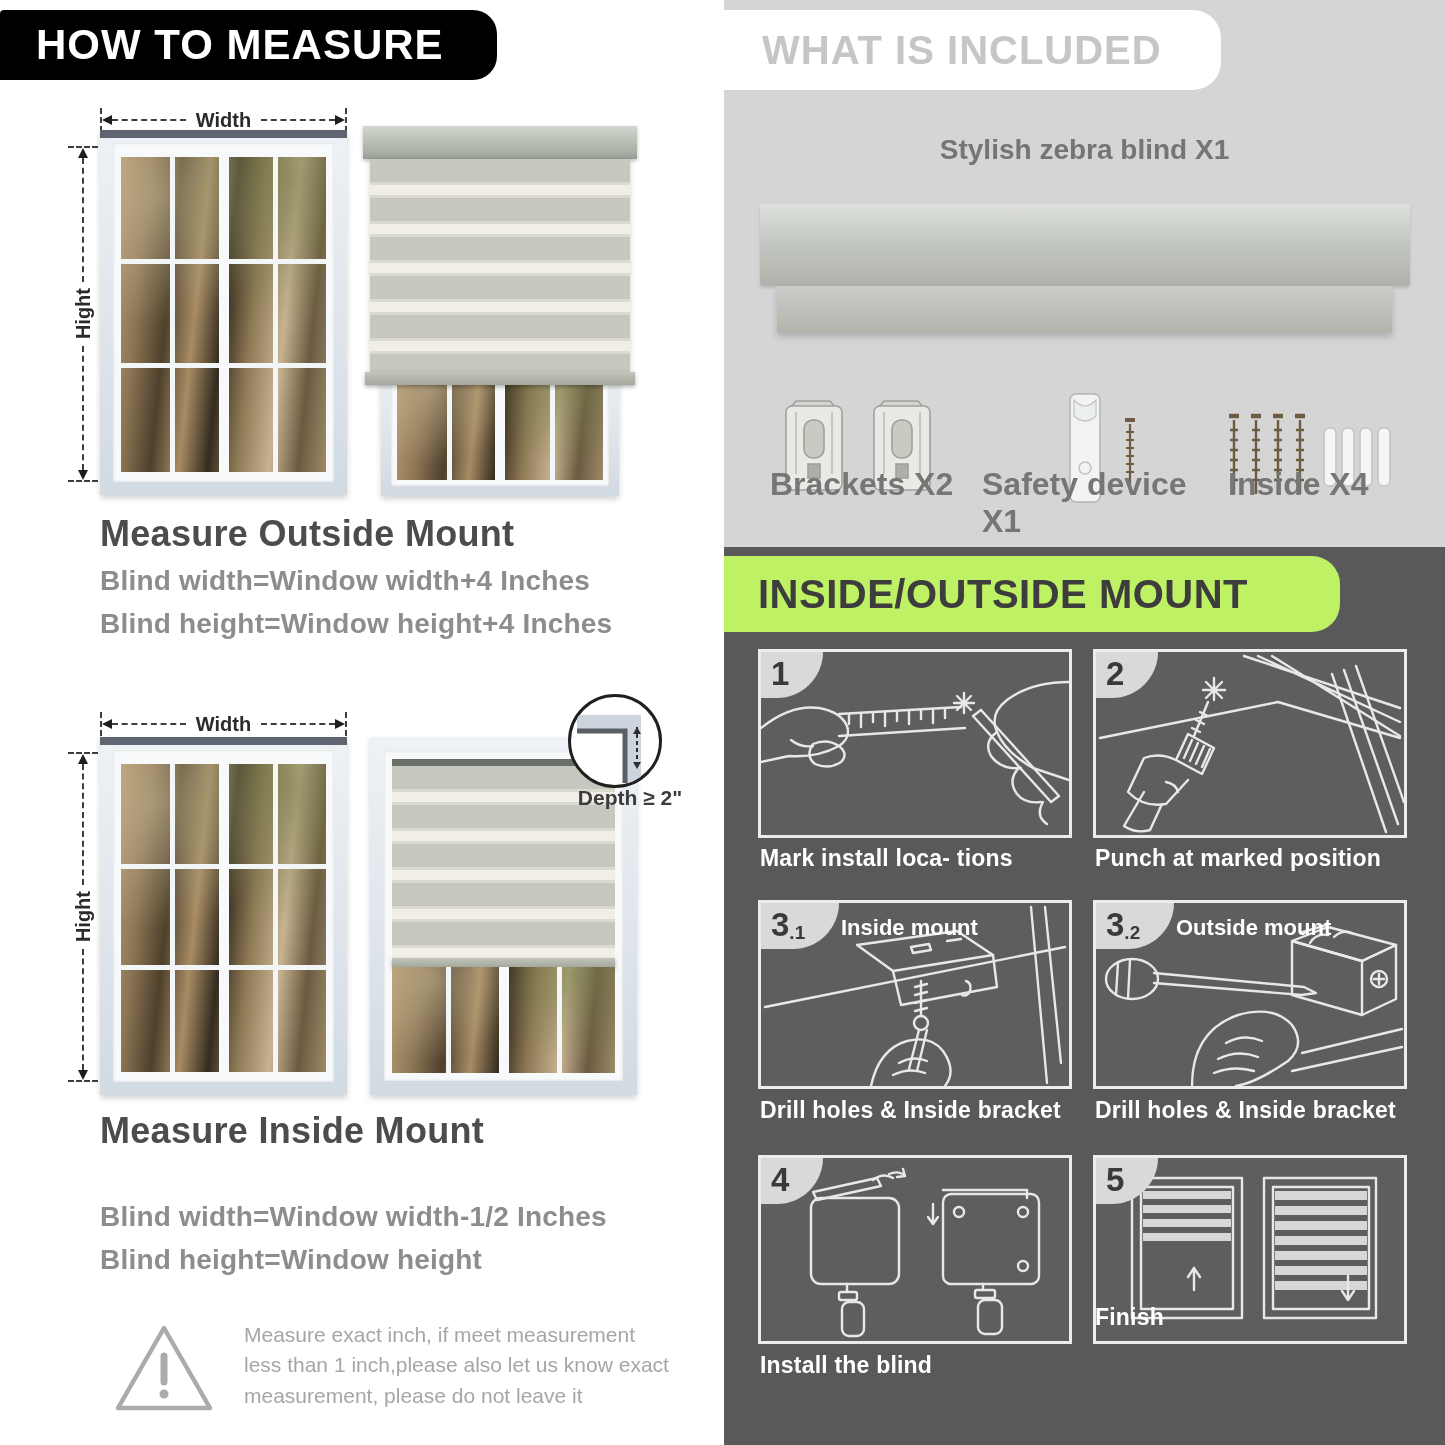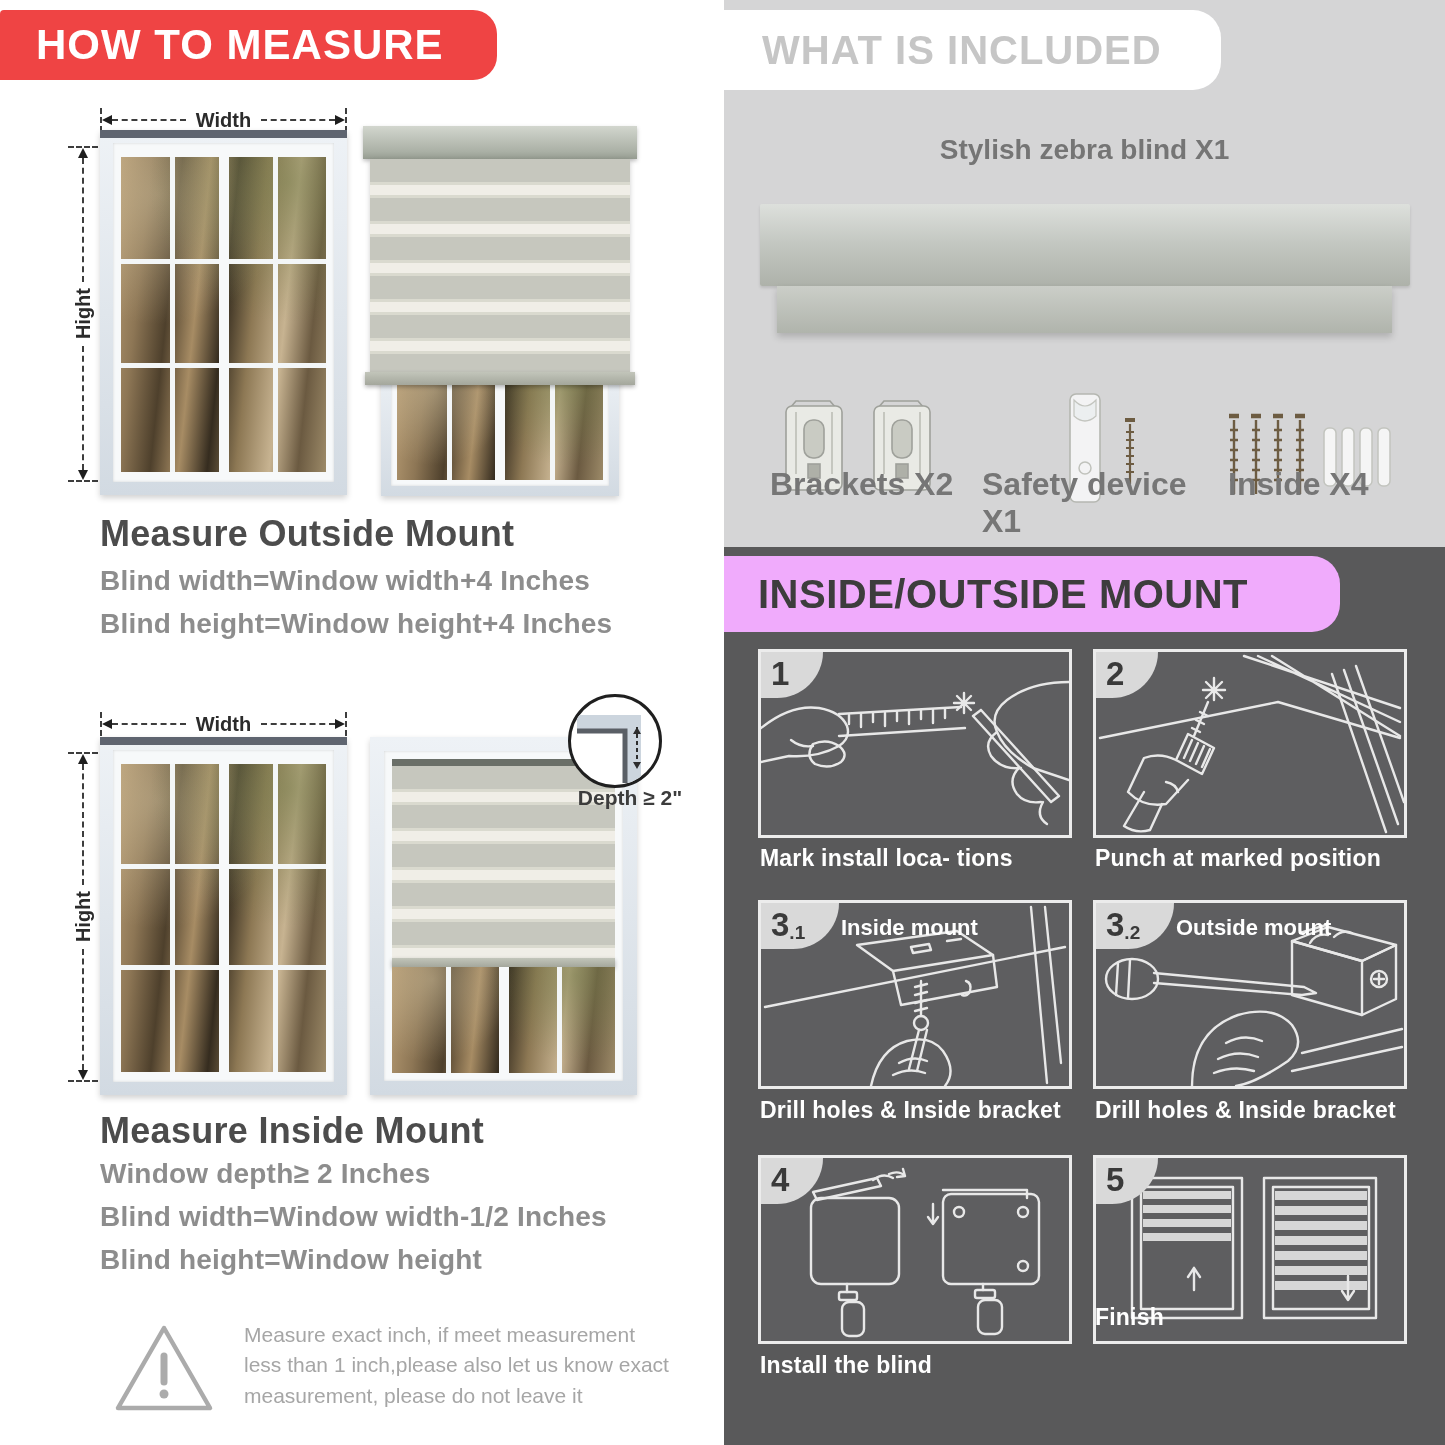--- a/index.html
+++ b/index.html
@@ -1,21 +1,21 @@
 <!DOCTYPE html>
 <html><head>
 <meta charset="utf-8">
 <style>
   html,body{margin:0;padding:0;background:#fff;}
   .canvas{position:relative;width:1445px;height:1445px;background:#ffffff;
           font-family:"Liberation Sans",sans-serif;overflow:hidden;}
   .abs{position:absolute;}
 
   
-  .howto-bar{left:0;top:10px;width:497px;height:70px;background:#ef4444;
+  .howto-bar{left:0;top:10px;width:497px;height:70px;background:#000000;
              border-radius:4px 24px 24px 0;display:flex;align-items:center;}
   .howto-bar span{color:#ffffff;font-size:42px;font-weight:bold;letter-spacing:1px;padding-left:36px;}
 
   .sec-heading{font-size:36px;font-weight:bold;color:#4c4c4c;letter-spacing:.3px;}
   .formula{font-size:28px;font-weight:bold;color:#8d8d8d;letter-spacing:.2px;}
 
   
   .win{background:linear-gradient(180deg,#eef2f6,#d2dae2);box-shadow:0 3px 6px rgba(0,0,0,.18);}
   .win .sash{position:absolute;inset:13px;background:#f7f9fa;box-shadow:inset 0 0 3px rgba(0,0,0,.15);}
   .win .topstrip{position:absolute;left:0;right:0;top:0;height:8px;background:#5f6570;}
@@ -71,21 +71,21 @@
   .inc-product{left:724px;top:134px;width:721px;text-align:center;font-size:28px;font-weight:bold;color:#757575;}
   .bar1{left:760px;top:204px;width:650px;height:82px;border-radius:2px;
         background:linear-gradient(180deg,#dde0dc,#c2c6c0 50%,#aeb2aa);
         box-shadow:0 2px 3px rgba(0,0,0,.12);}
   .bar2{left:777px;top:286px;width:615px;height:47px;
         background:linear-gradient(180deg,#cbcec8,#b0b4ac);box-shadow:0 4px 7px rgba(0,0,0,.18);}
   .inc-label{font-size:32px;font-weight:bold;color:#767676;text-align:left;}
 
   
   .mnt-section{left:724px;top:547px;width:721px;height:898px;background:#59595a;}
-  .mnt-banner{left:724px;top:556px;width:616px;height:76px;background:#f0abfc;border-radius:0 28px 28px 0;
+  .mnt-banner{left:724px;top:556px;width:616px;height:76px;background:#bef264;border-radius:0 28px 28px 0;
               display:flex;align-items:center;z-index:3;}
   .mnt-banner span{color:#3d3d3d;font-size:40px;font-weight:bold;letter-spacing:.5px;padding-left:34px;}
 
   .panel{border:3px solid #ececec;background:#5e5e60;width:314px;height:189px;box-sizing:border-box;}
   .badge{position:absolute;top:0;left:0;width:52px;height:46px;background:#d9d9d9;
          border-radius:0 0 46px 0;color:#3a3a3a;font-size:33px;font-weight:bold;
          padding:0 0 0 10px;line-height:44px;display:flex;}
   .badge.wide{width:68px;}
   .badge .sub{font-size:19px;line-height:1;margin-top:20px;}
   .ptitle{position:absolute;top:12px;left:80px;color:#ffffff;font-weight:bold;font-size:22px;}
@@ -205,21 +205,20 @@
     <svg viewBox="0 0 88 88">
       <path d="M6,26 L62,26 L62,86" stroke="#ccd5de" stroke-width="16" fill="none"></path>
       <path d="M6,34 L54,34 L54,86" stroke="#5a5f66" stroke-width="5" fill="none"></path>
       <path d="M66,30 L66,72" stroke="#2d2d2d" stroke-width="2" stroke-dasharray="4 3" fill="none"></path>
       <path d="M66,30 l-4,7 h8 Z M66,72 l-4,-7 h8 Z" fill="#2d2d2d"></path>
     </svg>
   </div>
   <div class="abs depth-lbl" style="left:560px;top:786px;width:140px;">Depth ≥ 2"</div>
 
   <div class="abs sec-heading" style="left:100px;top:1110px;">Measure Inside Mount</div>
-  <div class="abs formula" style="left:100px;top:1158px;">Window depth≥ 2 Inches</div>
   <div class="abs formula" style="left:100px;top:1201px;">Blind width=Window width-1/2 Inches</div>
   <div class="abs formula" style="left:100px;top:1244px;">Blind height=Window height</div>
 
   <div class="abs" style="left:112px;top:1322px;width:104px;height:94px;">
     <svg viewBox="0 0 104 94">
       <path d="M52,6 L98,86 L6,86 Z" fill="none" stroke="#ababab" stroke-width="4.5" stroke-linejoin="round"></path>
       <path d="M52,34 L52,60" stroke="#ababab" stroke-width="7" stroke-linecap="round"></path>
       <circle cx="52" cy="72" r="4.5" fill="#ababab"></circle>
     </svg>
   </div>

